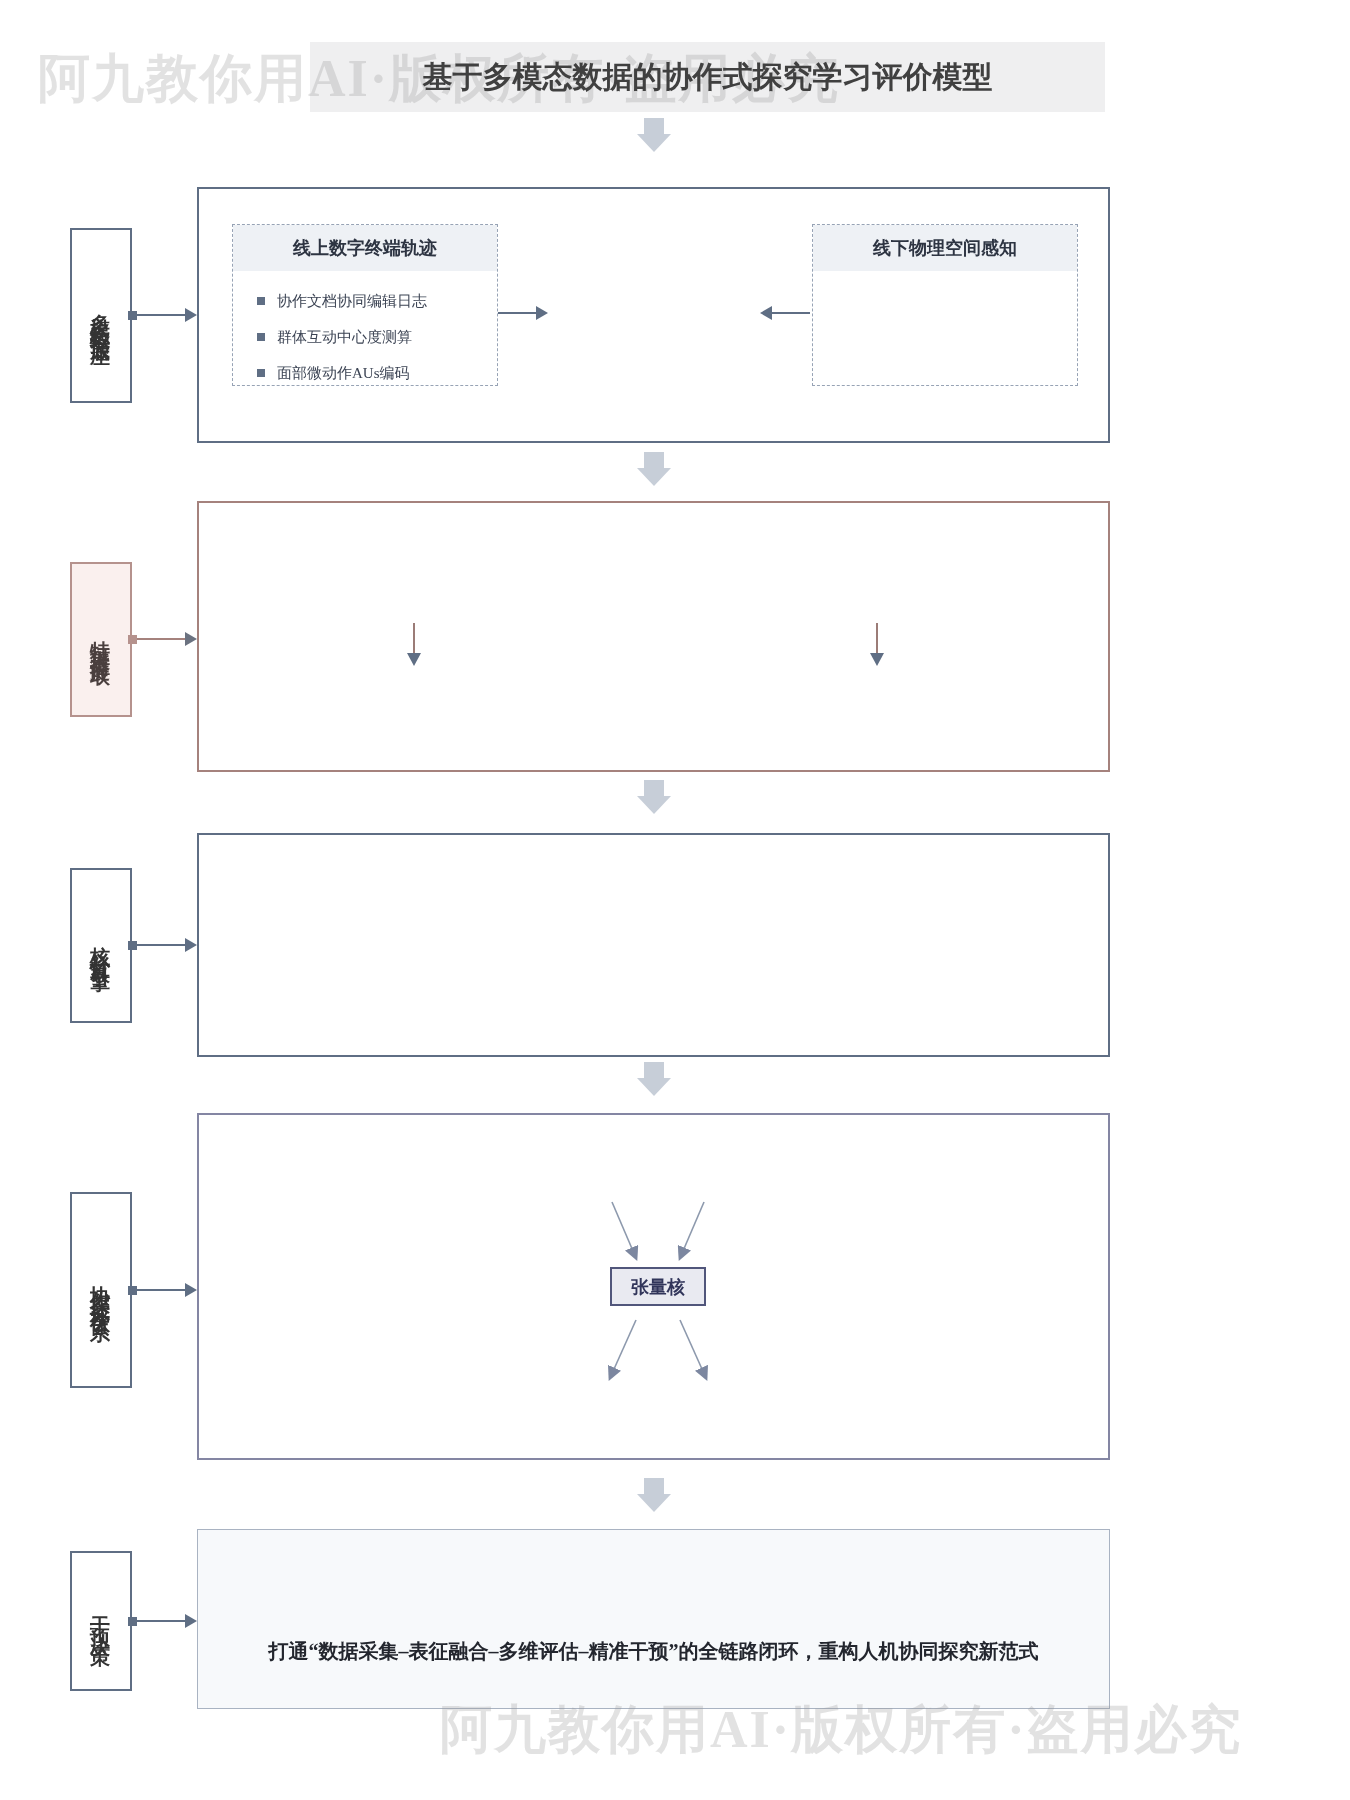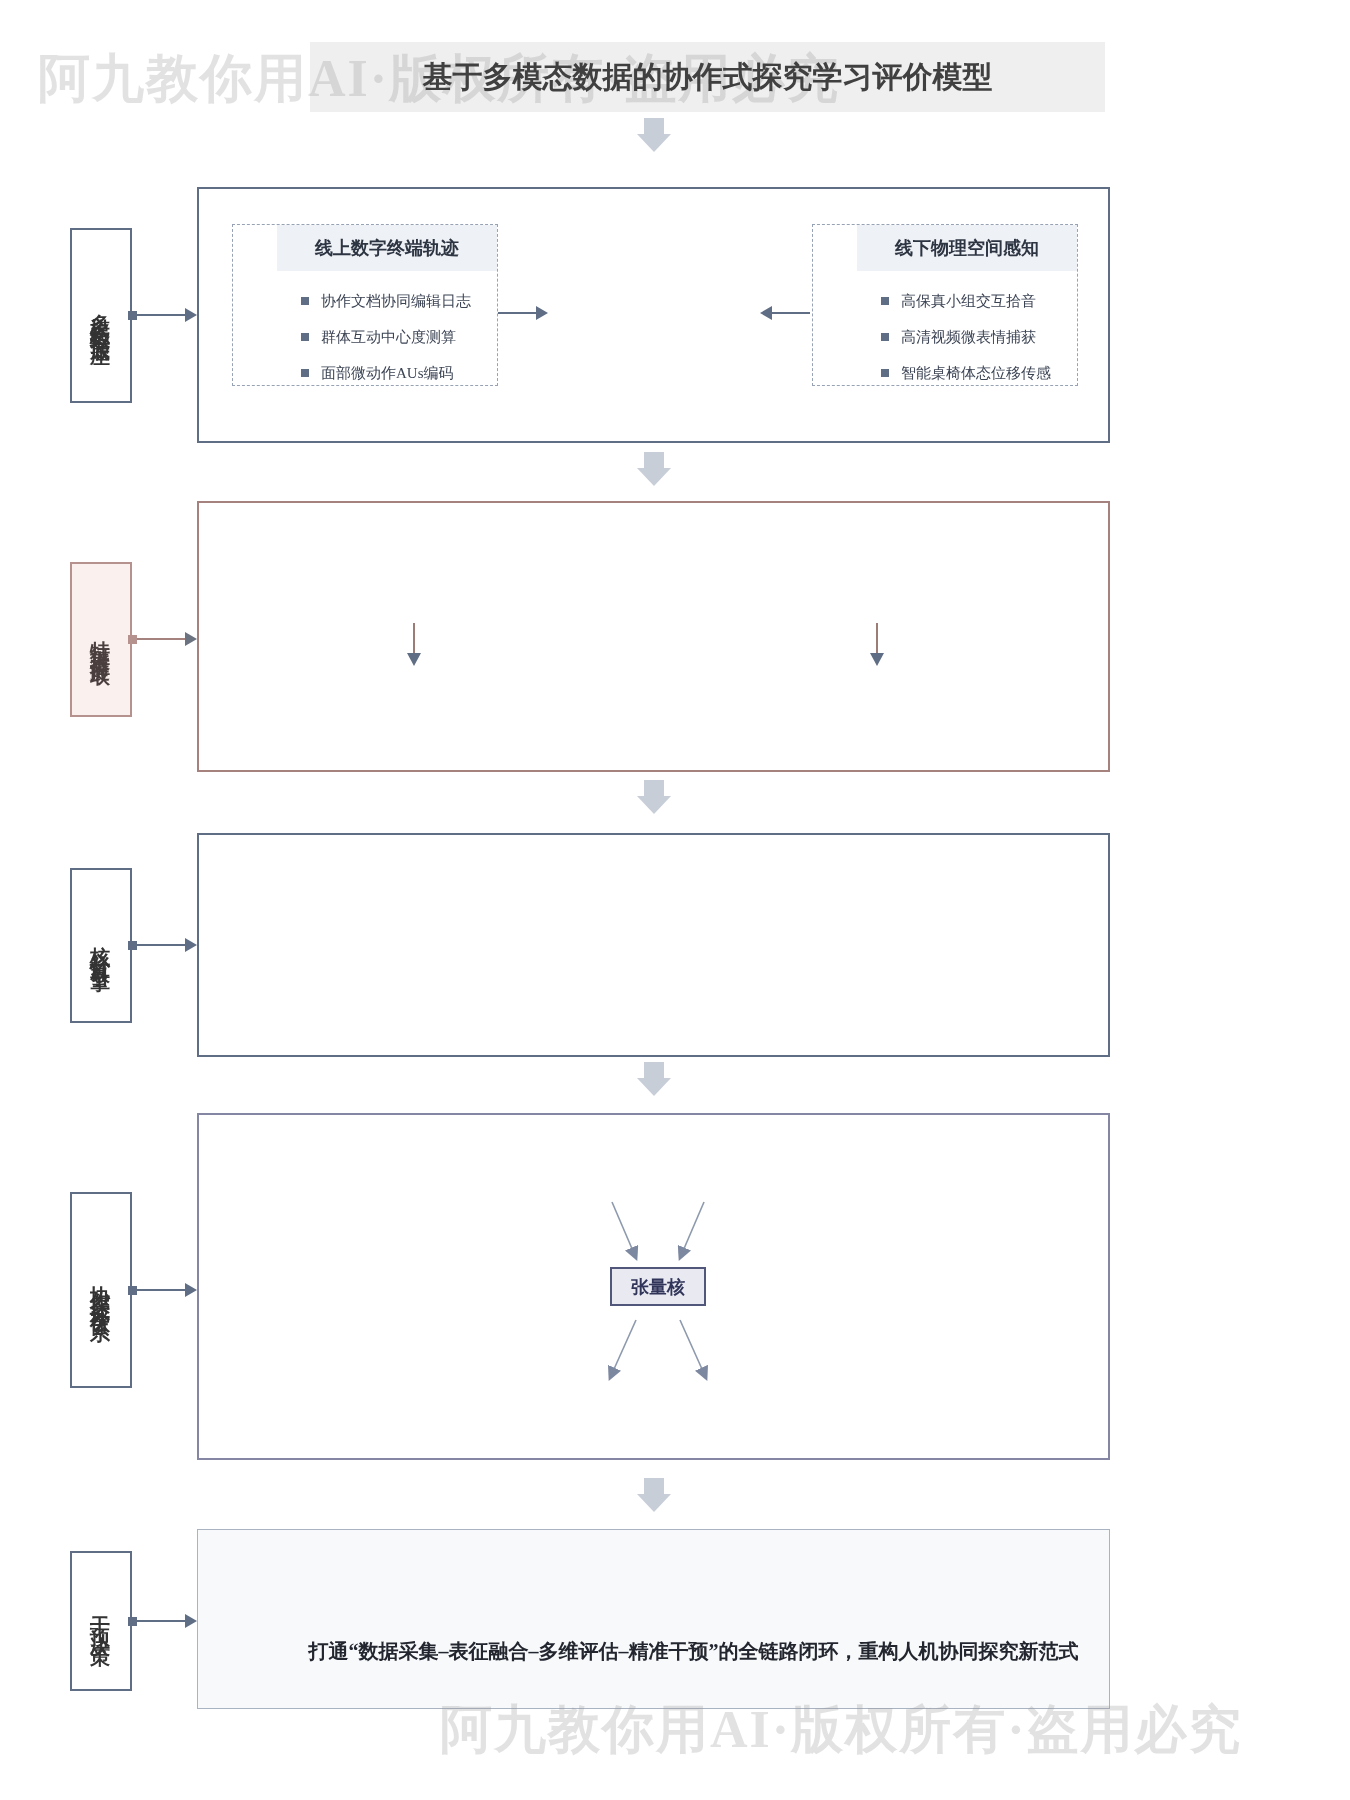--- a/index.html
+++ b/index.html
@@ -25,21 +25,21 @@
   .vlabel{position:absolute;left:70px;width:62px;border:2px solid #5f6e84;background:#fff;box-sizing:border-box;
       display:flex;align-items:center;justify-content:center;z-index:2;}
   .vlabel span{writing-mode:vertical-rl;text-orientation:upright;font-size:20px;font-weight:700;
       letter-spacing:5px;color:#333;}
   
   .conn{position:absolute;left:128px;width:69px;height:14px;display:flex;align-items:center;z-index:2;}
   .conn .sq{width:9px;height:9px;flex:none;}
   .conn .ln{flex:1;height:2.5px;}
   .conn .hd{width:0;height:0;flex:none;border-top:7px solid transparent;border-bottom:7px solid transparent;}
   
-  .dashed-box{position:absolute;border:1.5px dashed #97a3b5;background:#fff;box-sizing:border-box;padding-left:44px;}
+  .dashed-box{position:absolute;border:1.5px dashed #97a3b5;background:#fff;box-sizing:border-box;}
   .dbox-head{height:46px;background:#eef1f5;display:flex;align-items:center;justify-content:center;
       font-size:18px;font-weight:700;color:#2d3442;}
   .blist{padding:12px 8px 0 24px;}
   .brow{display:flex;align-items:center;height:36px;font-size:15px;color:#3c4454;}
   .m-sq{width:8px;height:8px;background:#5f6e84;margin-right:12px;flex:none;}
   .m-di{width:8px;height:8px;background:#414c66;transform:rotate(45deg);margin-right:12px;flex:none;}
   
   .pool{position:absolute;left:548px;top:253px;width:212px;height:120px;border:2px solid #5f6e84;background:#fff;box-sizing:border-box;}
   .pool-head{height:42px;background:#eef1f5;border-bottom:2px solid #5f6e84;display:flex;align-items:center;justify-content:center;font-size:18px;font-weight:700;color:#2d3442;}
   .pool-body{padding-top:5px;text-align:center;font-size:16px;font-weight:600;color:#3a4254;line-height:33px;}
@@ -72,21 +72,21 @@
   .quad .qlabel{width:118px;background:#eff0f5;display:flex;align-items:center;justify-content:center;flex:none;}
   .quad .qlabel span{writing-mode:vertical-rl;text-orientation:upright;font-size:19px;font-weight:700;letter-spacing:5px;color:#3b3f63;}
   .quad .qlist{padding:7px 4px 0 26px;}
   .quad .brow{height:38px;}
   .quad .m-sq{width:7px;height:7px;}
   .core{position:absolute;left:610px;top:1267px;width:96px;height:39px;background:#e9eaf1;border:2px solid #51567b;
       box-sizing:border-box;display:flex;align-items:center;justify-content:center;font-size:18px;font-weight:700;color:#31355a;z-index:4;}
   
   .s5box{position:absolute;top:1551px;width:272px;height:66px;background:#dde3ea;display:flex;align-items:center;justify-content:center;
       font-size:18px;font-weight:700;color:#272c38;}
-  .slogan{position:absolute;left:197px;top:1638px;width:913px;text-align:center;font-size:20px;font-weight:700;color:#23262e;z-index:2;padding-left:40px;}
+  .slogan{position:absolute;left:197px;top:1638px;width:913px;text-align:center;font-size:20px;font-weight:700;color:#23262e;z-index:2;}
 </style>
 </head>
 <body>
 
 <div id="canvas">
 
   <div class="title-box"></div>
   <div class="wm" style="left:38px;top:44px;">阿九教你用AI·版权所有·盗用必究</div>
   <div class="title-text">基于多模态数据的协作式探究学习评价模型</div>
 
@@ -152,34 +152,20 @@
     </div>
   </div>
 
   <div class="harrow" style="left:760px;top:306px;width:50px;">
     <div class="hd-l"></div>
       <div class="ln"></div>
   </div>
 
   <div class="dashed-box" style="left:812px;top:224px;width:266px;height:162px;z-index:2;">
     <div class="dbox-head">线下物理空间感知</div>
-    <div class="blist">
-      <div class="brow">
-          <span class="m-sq"></span>
-          <span>高保真小组交互拾音</span>
-        </div>
-      <div class="brow">
-          <span class="m-sq"></span>
-          <span>高清视频微表情捕获</span>
-        </div>
-      <div class="brow">
-          <span class="m-sq"></span>
-          <span>智能桌椅体态位移传感</span>
-        </div>
-    </div>
   </div>
 
   <div class="vlabel" style="top:562px;height:155px;border-color:#b5928d;background:#faf0ee;">
     <span style="color:#4a3f3e;">特征表征提取</span>
   </div>
   <div class="conn" style="top:632px;">
     <div class="sq" style="background:#b5928d;"></div>
       <div class="ln" style="background:#a5827d;"></div>
     <div class="hd" style="border-left:12px solid #6b7280;"></div>
   </div>

